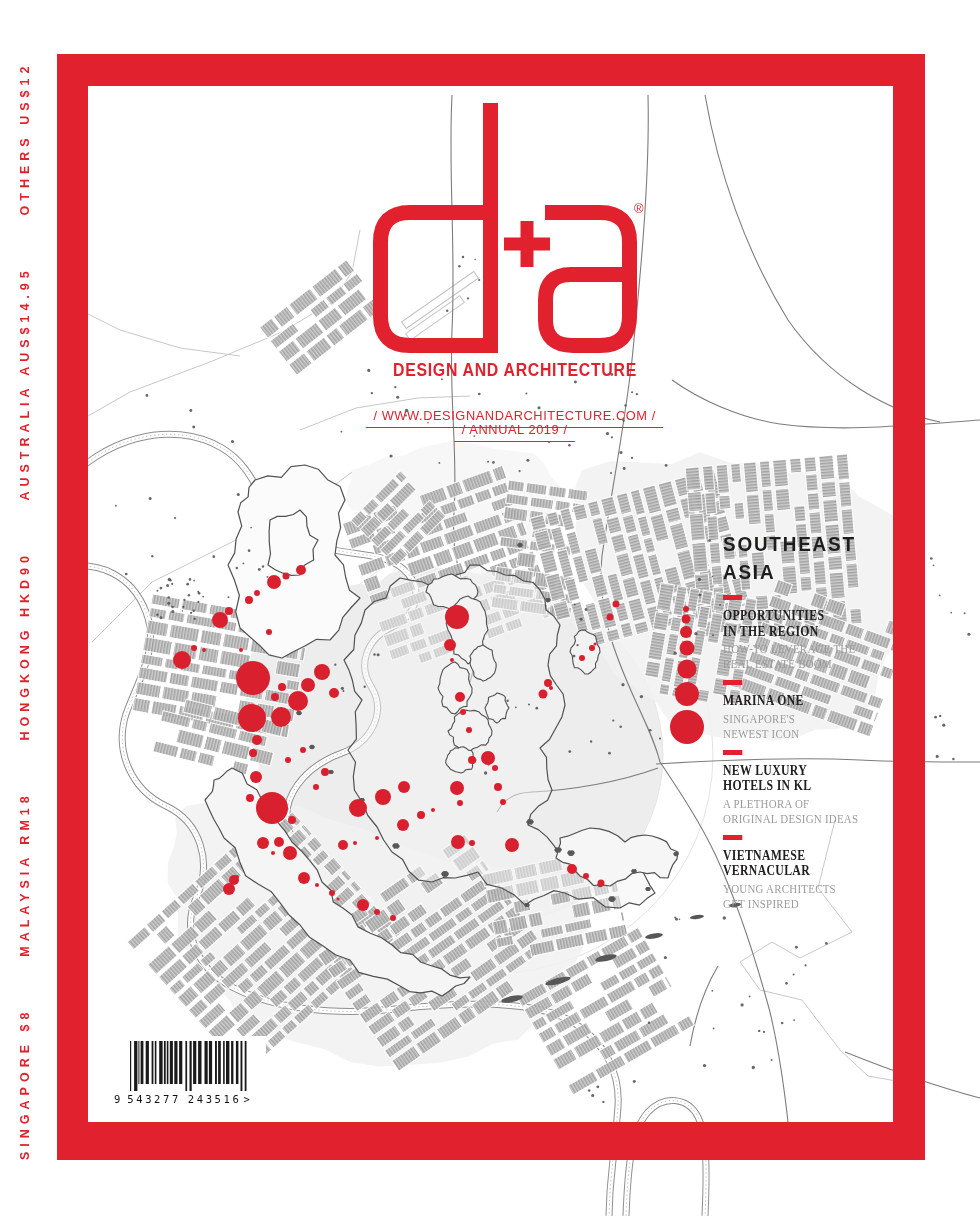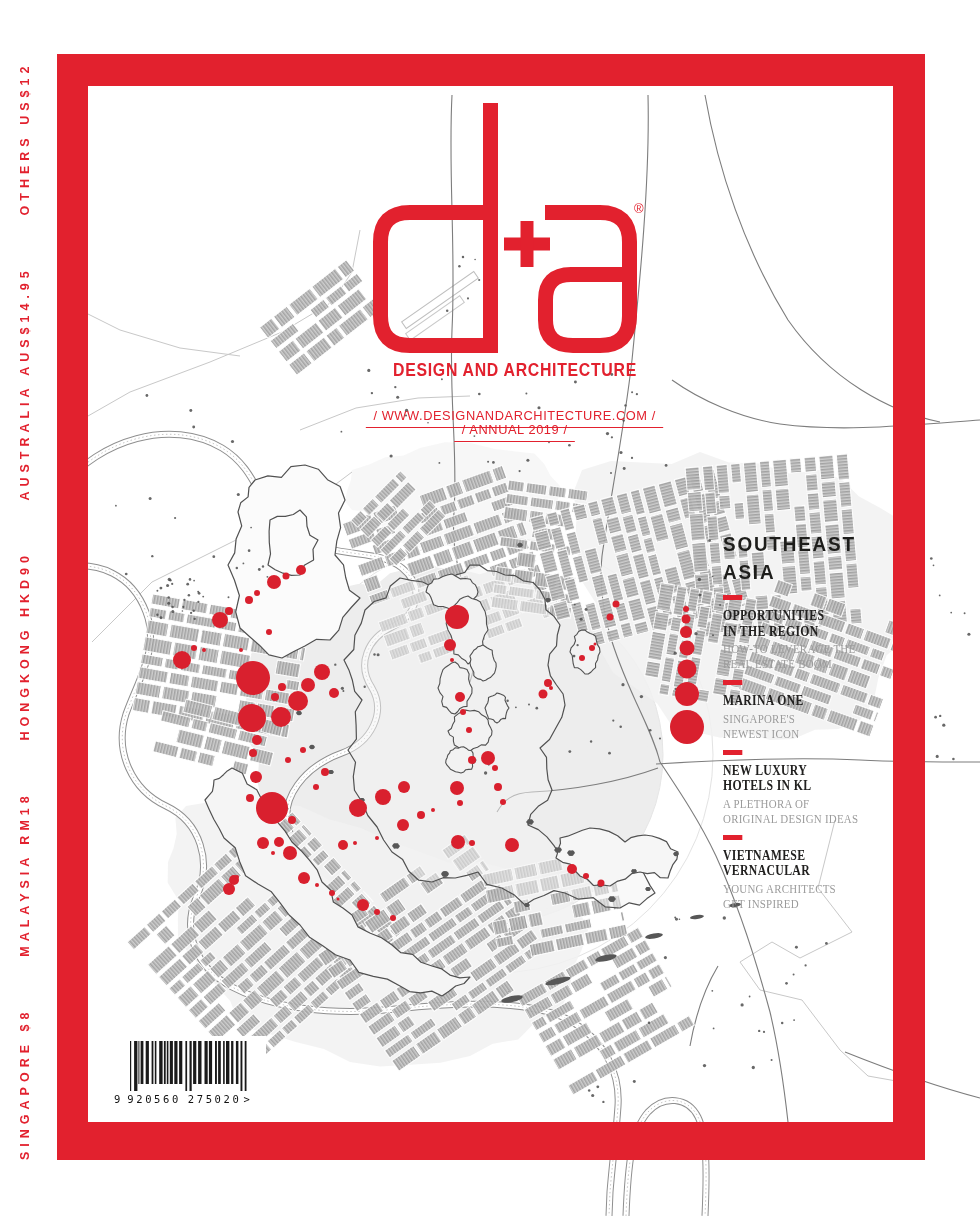--- a/index.html
+++ b/index.html
@@ -1124,19 +1124,19 @@
         <rect x="108.1" y="1" width="2.7" height="43" fill="#1A1A1A"></rect>
         <rect x="113.1" y="1" width="1.6" height="43" fill="#1A1A1A"></rect>
         <rect x="116.0" y="1" width="3.4" height="43" fill="#1A1A1A"></rect>
         <rect x="121.1" y="1" width="2.3" height="43" fill="#1A1A1A"></rect>
         <rect x="125.9" y="1" width="2.5" height="43" fill="#1A1A1A"></rect>
         <rect x="130.5" y="1" width="1.9" height="50" fill="#1A1A1A"></rect>
         <rect x="134.7" y="1" width="1.8" height="50" fill="#1A1A1A"></rect>
       </svg>
     <div class="bc-digits">
       <span>9</span>
-      <span class="grp">920560</span>
-      <span class="grp">275020</span>
+      <span class="grp">543277</span>
+      <span class="grp">243516</span>
       <span class="sfx">&gt;</span>
     </div>
   </div>
 
 </div>
 
 </body></html>

